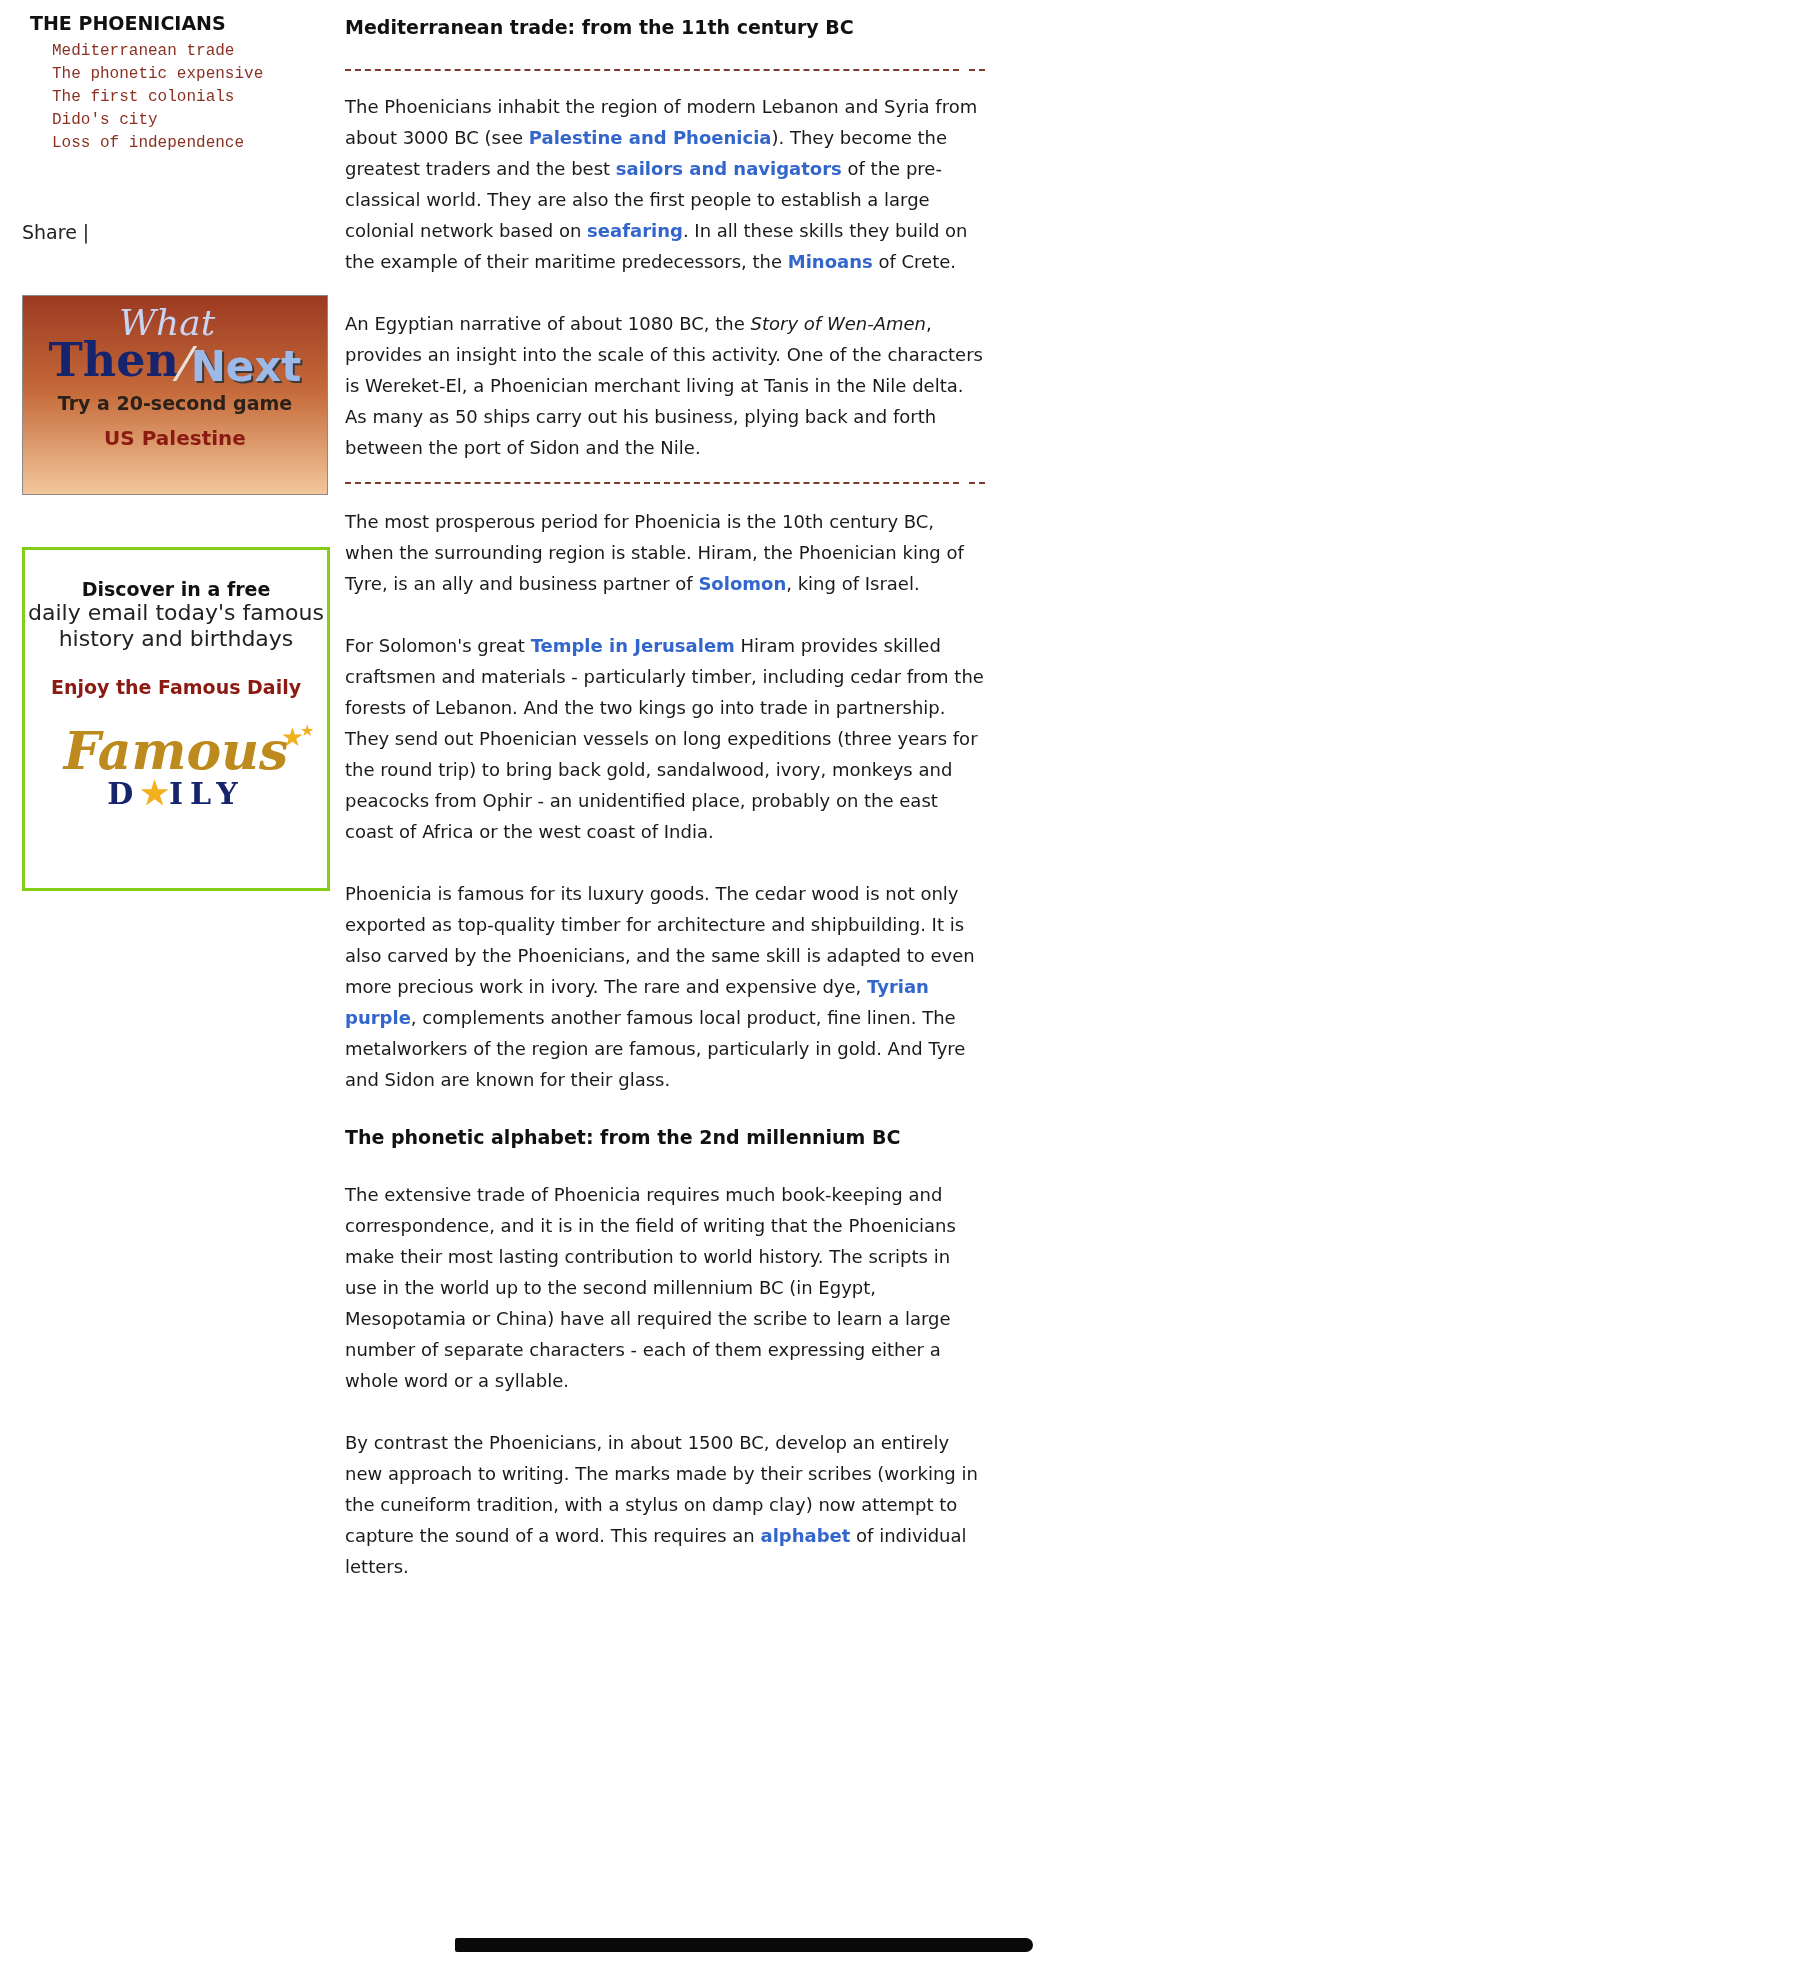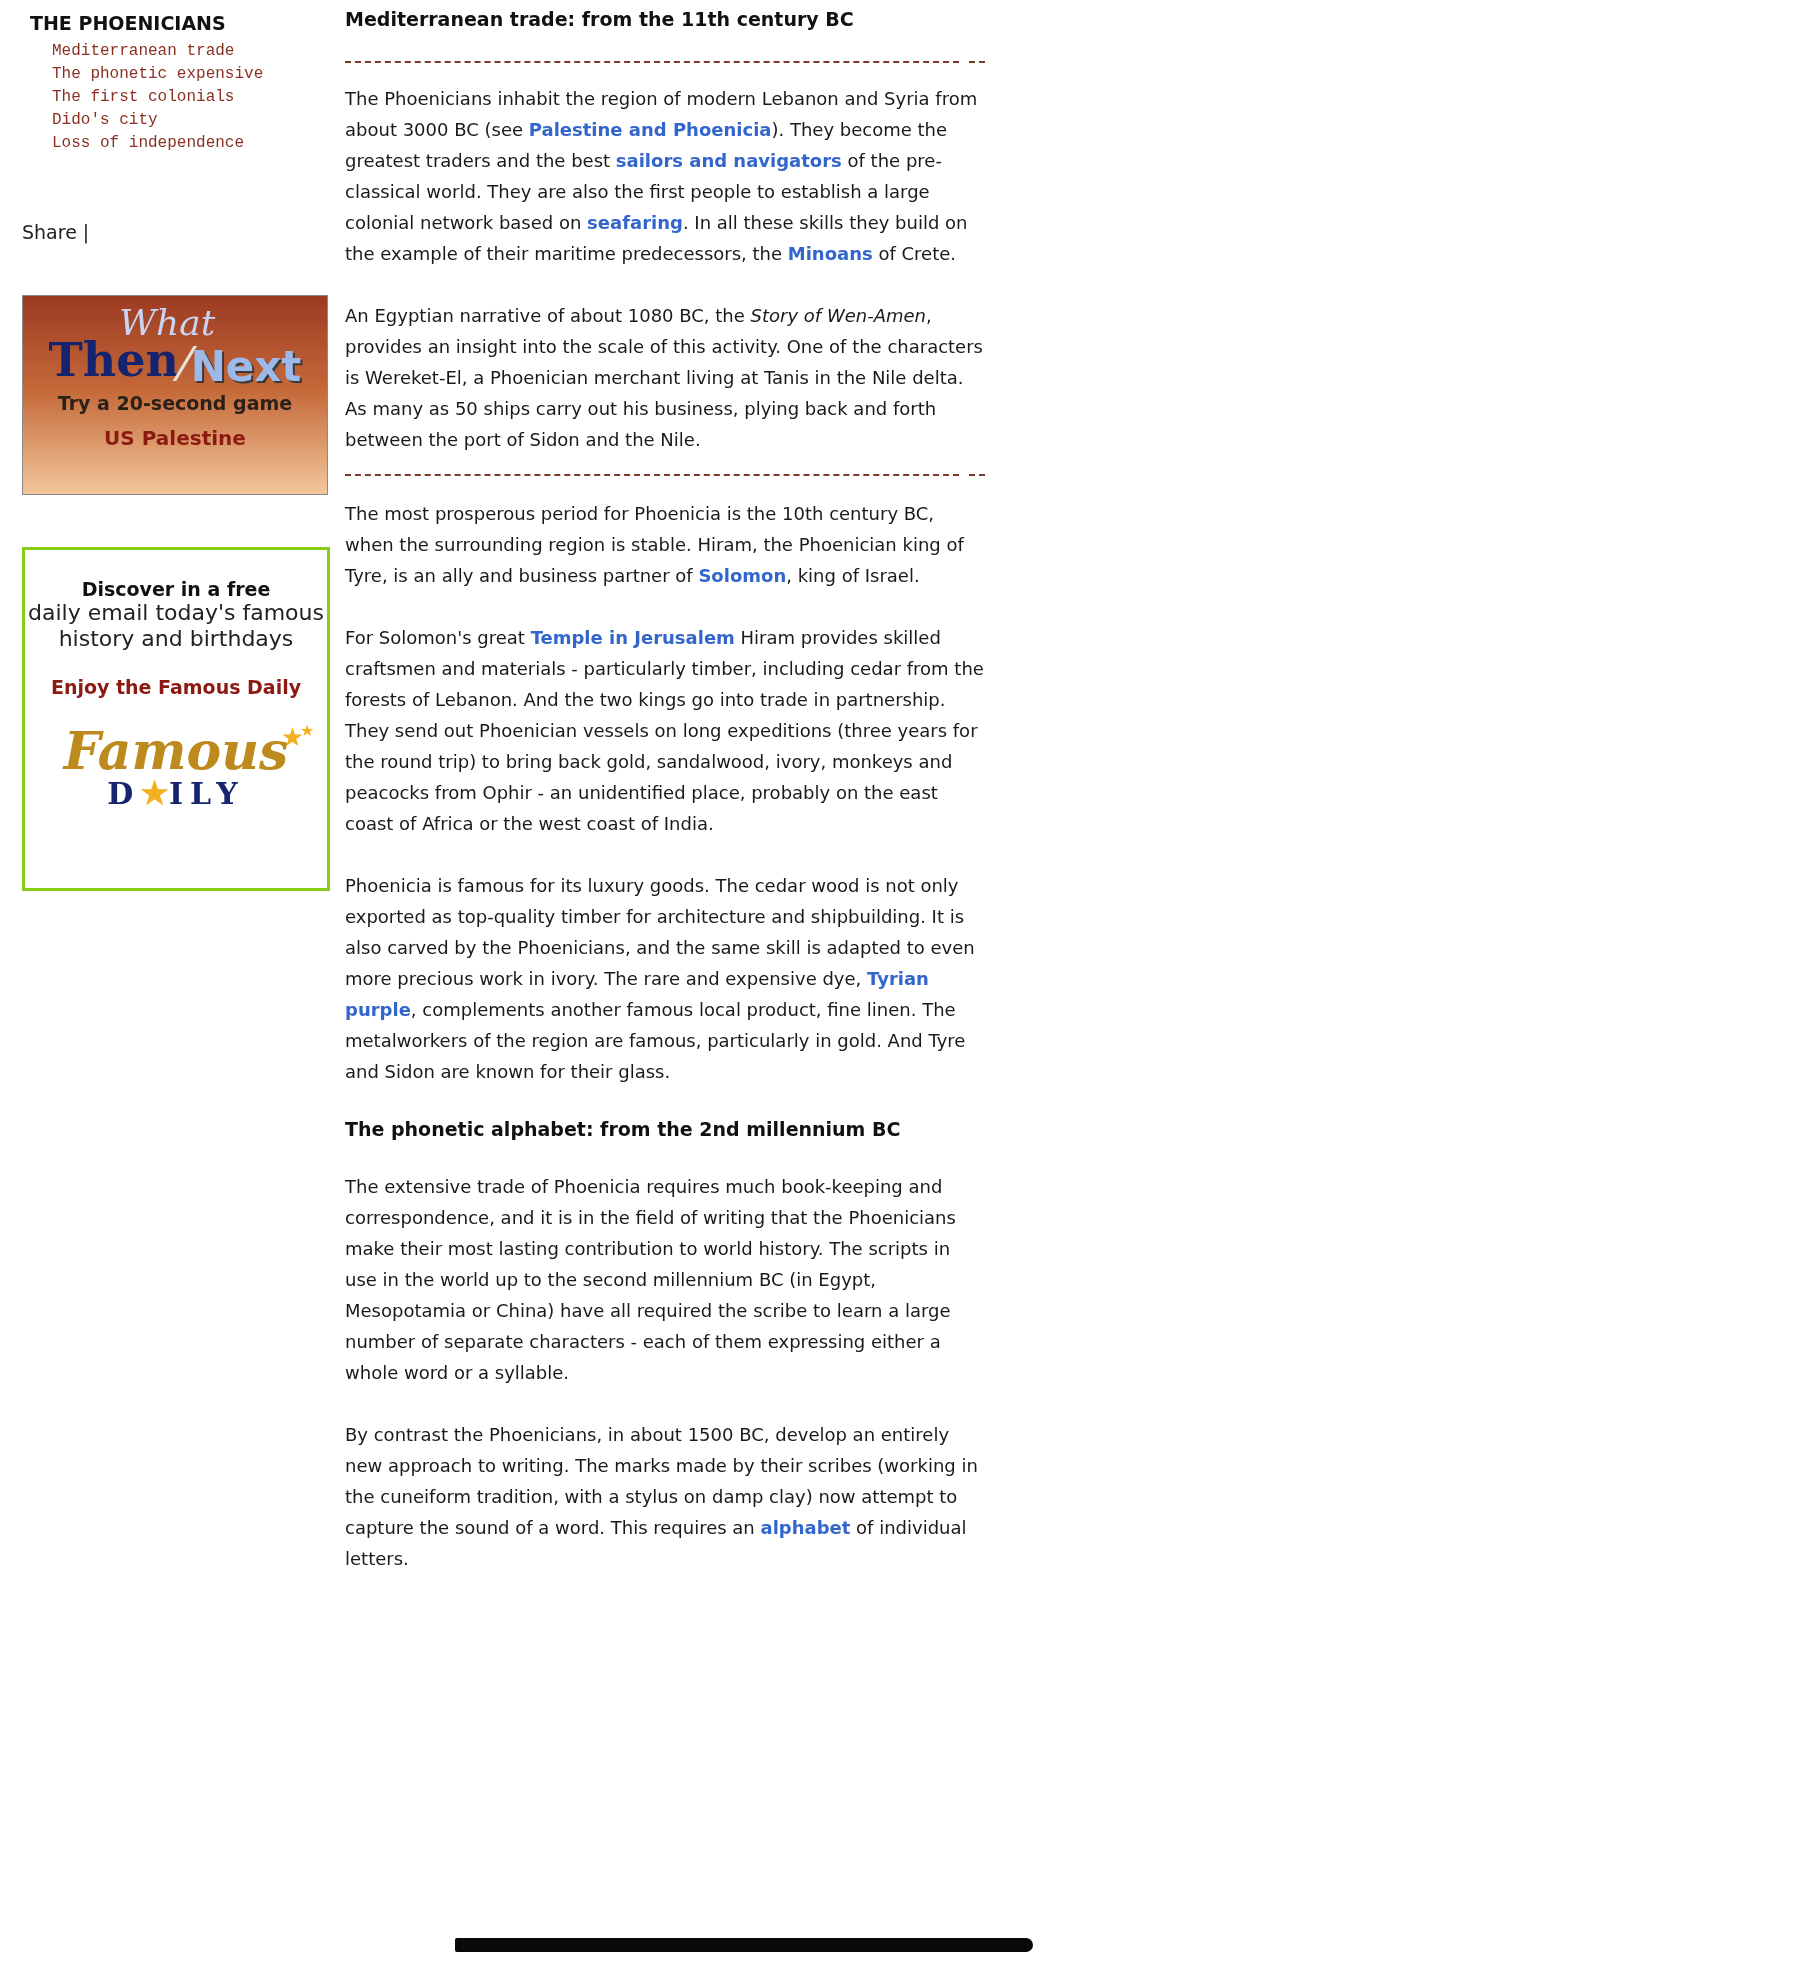--- a/index.html
+++ b/index.html
@@ -53,21 +53,21 @@
   .fd-stars{position:absolute;right:-30px;top:-2px;color:#f2b01e;}
   .fd-stars .st1{font-size:26px;}
   .fd-stars .st2{font-size:16px;position:relative;top:-10px;left:-4px;}
   .fd-daily{
     margin-top:-4px;
     font-family:"DejaVu Serif","Liberation Serif",serif;
     font-weight:bold;font-size:30px;color:#16246e;letter-spacing:7px;
   }
   .fd-star{color:#f2b01e;font-size:32px;letter-spacing:0;}
   
-  .main{position:absolute;left:345px;top:8px;width:640px;}
+  .main{position:absolute;left:345px;top:16px;width:640px;}
   .headline{font-size:19px;font-weight:bold;color:#111;margin:0 0 31px 0;}
   .para{font-size:18px;line-height:31px;margin:0 0 31px 0;color:#1a1a1a;}
   .seg-l{color:var(--link);font-weight:bold;cursor:pointer;}
   .seg-i{font-style:italic;}
   .rule{display:flex;align-items:center;gap:10px;margin:0 0 20px 0;}
   .rule2{margin-top:-12px;margin-bottom:22px;}
   .rl{flex:1;border-top:2px dashed var(--rule);height:0;}
   .rs{width:16px;border-top:2px dashed var(--rule);height:0;}
   
   .black-bar{

